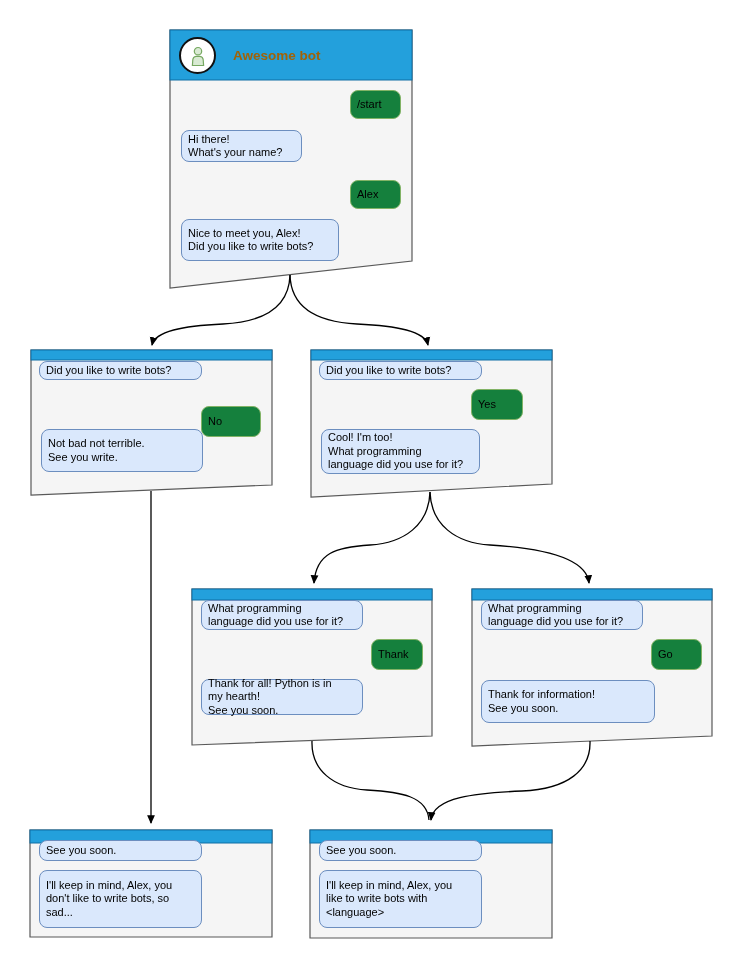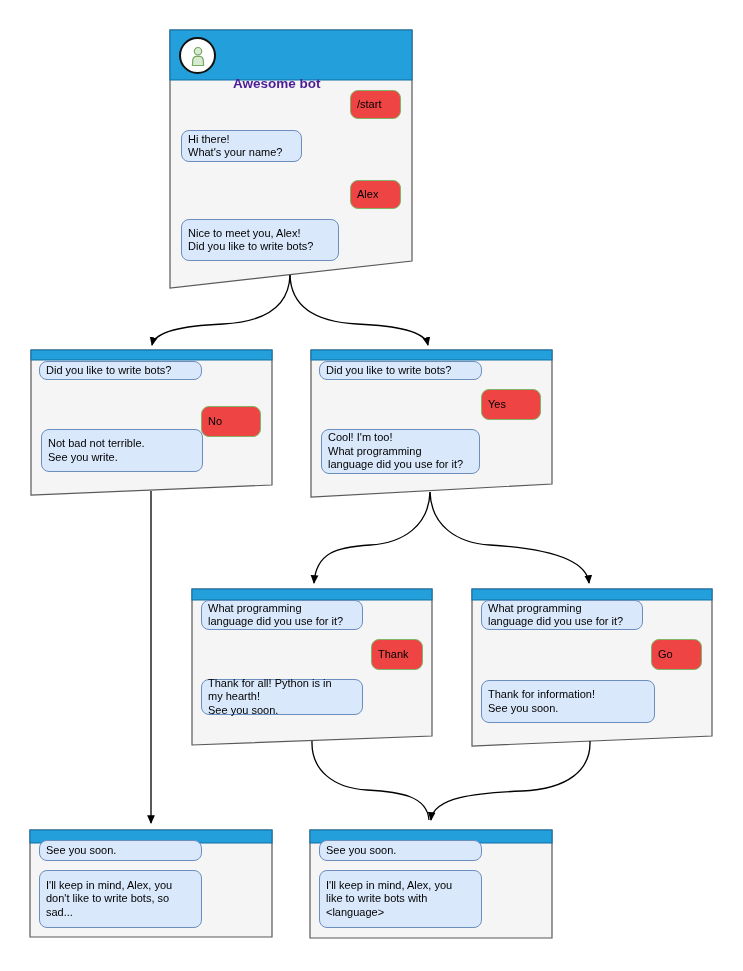--- a/index.html
+++ b/index.html
@@ -16,25 +16,25 @@
   .conn{fill:none;stroke:#000000;stroke-width:1.3;}
   .bubble{
     position:absolute;box-sizing:border-box;
     border-radius:8px;
     display:flex;align-items:center;
     padding:2px 6px;
     font-size:11px;line-height:13.5px;color:#000;
     white-space:pre-line;
   }
   .bot{background:#dae8fc;border:1px solid #6c8ebf;}
-  .user{background:#ef4444;border:1px solid #82b366;}
+  .user{background:#15803d;border:1px solid #82b366;}
   .wtitle{
     position:absolute;left:233px;top:30px;height:50px;
     display:flex;align-items:center;
-    color:#4c1d95;font-size:13.5px;font-weight:bold;margin-top:28px;
+    color:#a16207;font-size:13.5px;font-weight:bold;
   }
   .avatar{
     position:absolute;left:179px;top:37px;width:37px;height:37px;
     box-sizing:border-box;background:#ffffff;
     border:2px solid #111111;border-radius:50%;
     display:flex;align-items:center;justify-content:center;
   }
 </style>
 </head>
 <body>
@@ -106,21 +106,21 @@
   <div class="bubble user" style="left:350px;top:180px;width:51px;height:29px">Alex</div>
   <div class="bubble bot" style="left:181px;top:219px;width:158px;height:42px">Nice to meet you, Alex!
 Did you like to write bots?</div>
 
   <div class="bubble bot" style="left:39px;top:361px;width:163px;height:19px">Did you like to write bots?</div>
   <div class="bubble user" style="left:201px;top:406px;width:60px;height:31px">No</div>
   <div class="bubble bot" style="left:41px;top:429px;width:162px;height:43px">Not bad not terrible.
 See you write.</div>
 
   <div class="bubble bot" style="left:319px;top:361px;width:163px;height:19px">Did you like to write bots?</div>
-  <div class="bubble user" style="left:481px;top:389px;width:60px;height:31px">Yes</div>
+  <div class="bubble user" style="left:471px;top:389px;width:52px;height:31px">Yes</div>
   <div class="bubble bot" style="left:321px;top:429px;width:159px;height:45px">Cool! I'm too!
 What programming
 language did you use for it?</div>
 
   <div class="bubble bot" style="left:201px;top:600px;width:162px;height:30px">What programming
 language did you use for it?</div>
   <div class="bubble user" style="left:371px;top:639px;width:52px;height:31px">Thank</div>
   <div class="bubble bot" style="left:201px;top:679px;width:162px;height:36px">Thank for all! Python is in
 my hearth!
 See you soon.</div>

